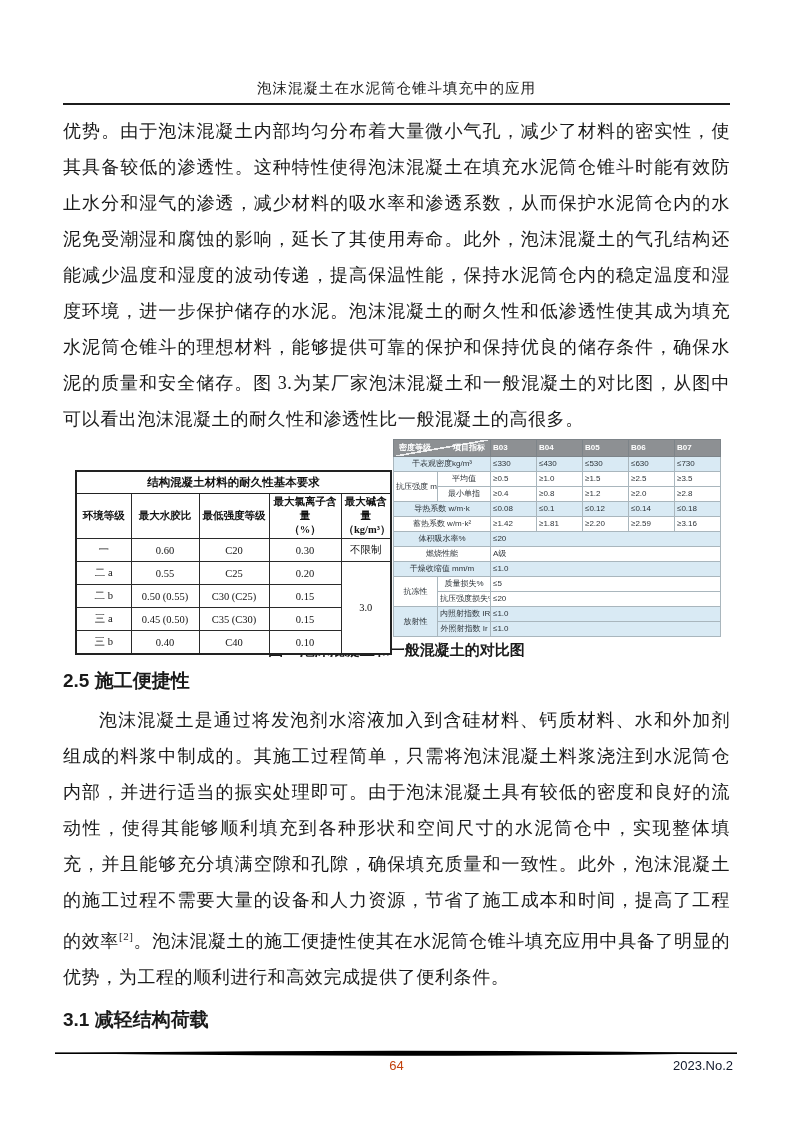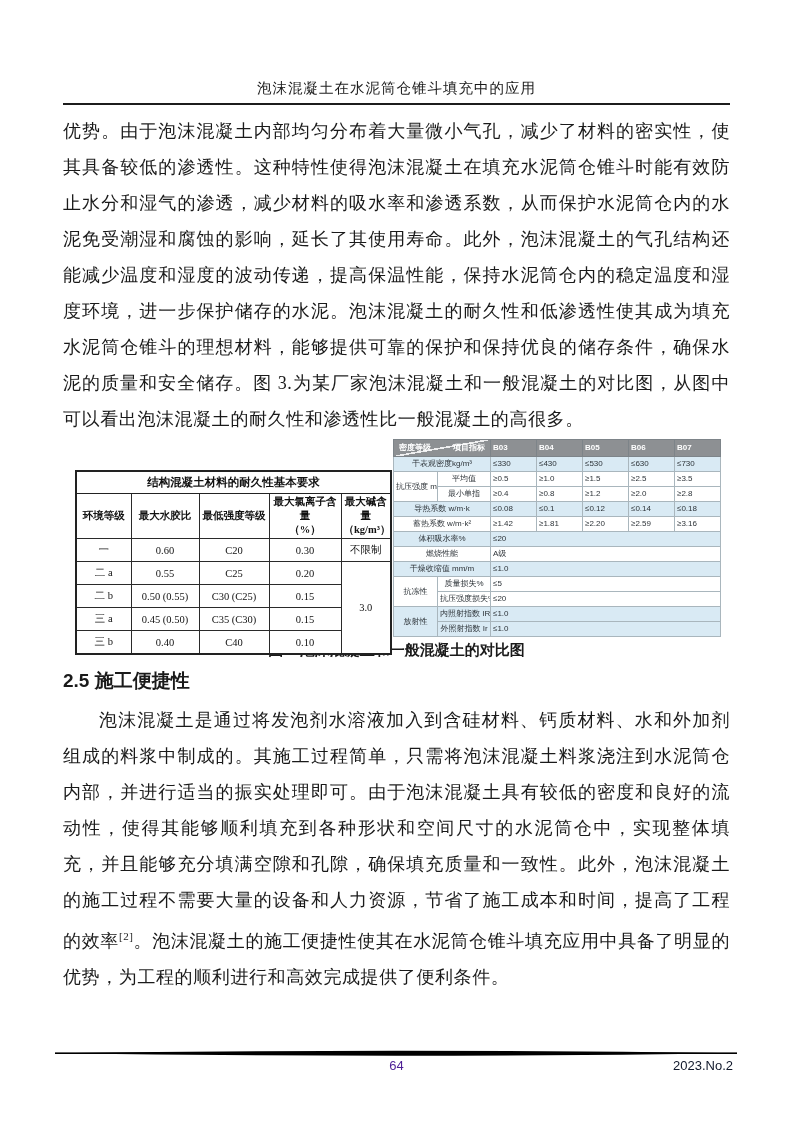--- a/index.html
+++ b/index.html
@@ -74,21 +74,21 @@
   }
   .h-sub2{
     margin:12px 0 0; font-size:19px; font-weight:bold;
     font-family:"Liberation Sans","DejaVu Sans",sans-serif; line-height:26px;
   }
   
   .footer-rule{position:absolute; left:55px; top:1049px; width:682px; height:9px;}
   .footer-rule svg{display:block;}
   .footer-page{
     position:absolute; top:1058px; left:0; width:100%; text-align:center;
-    font-family:"Liberation Sans","DejaVu Sans",sans-serif; font-size:13px; color:#4c1d95;
+    font-family:"Liberation Sans","DejaVu Sans",sans-serif; font-size:13px; color:#c2410c;
   }
   .footer-issue{
     position:absolute; top:1058px; right:60px;
     font-family:"Liberation Sans","DejaVu Sans",sans-serif; font-size:13px; color:#0f172a;
   }
 </style>
 </head>
 <body>
 
 <div class="page">
@@ -256,20 +256,21 @@
       </tbody>
         </table>
     </div>
 
     <div class="fig-caption">图 3 泡沫混凝土和一般混凝土的对比图</div>
 
     <div class="h-sub">2.5 施工便捷性</div>
 
     <p class="body-par indent"><span>泡沫混凝土是通过将发泡剂水溶液加入到含硅材料、钙质材料、水和外加剂组成的料浆中制成的。其施工过程简单，只需将泡沫混凝土料浆浇注到水泥筒仓内部，并进行适当的振实处理即可。由于泡沫混凝土具有较低的密度和良好的流动性，使得其能够顺利填充到各种形状和空间尺寸的水泥筒仓中，实现整体填充，并且能够充分填满空隙和孔隙，确保填充质量和一致性。此外，泡沫混凝土的施工过程不需要大量的设备和人力资源，节省了施工成本和时间，提高了工程的效率</span><sup>[2]</sup><span>。泡沫混凝土的施工便捷性使其在水泥筒仓锥斗填充应用中具备了明显的优势，为工程的顺利进行和高效完成提供了便利条件。</span></p>
 
+    <div class="h-sub2">3.1 减轻结构荷载</div>
   </div>
 
   <div class="footer-rule">
     <svg width="682" height="9" viewBox="0 0 682 9" preserveAspectRatio="none">
       <rect x="0" y="3.4" width="682" height="1.6" fill="#000"></rect>
       <path d="M0,4.2 Q341,-0.6 682,4.2 Q341,9.2 0,4.2 Z" fill="#000"></path>
     </svg>
   </div>
   <div class="footer-page">64</div>
   <div class="footer-issue">2023.No.2</div>

